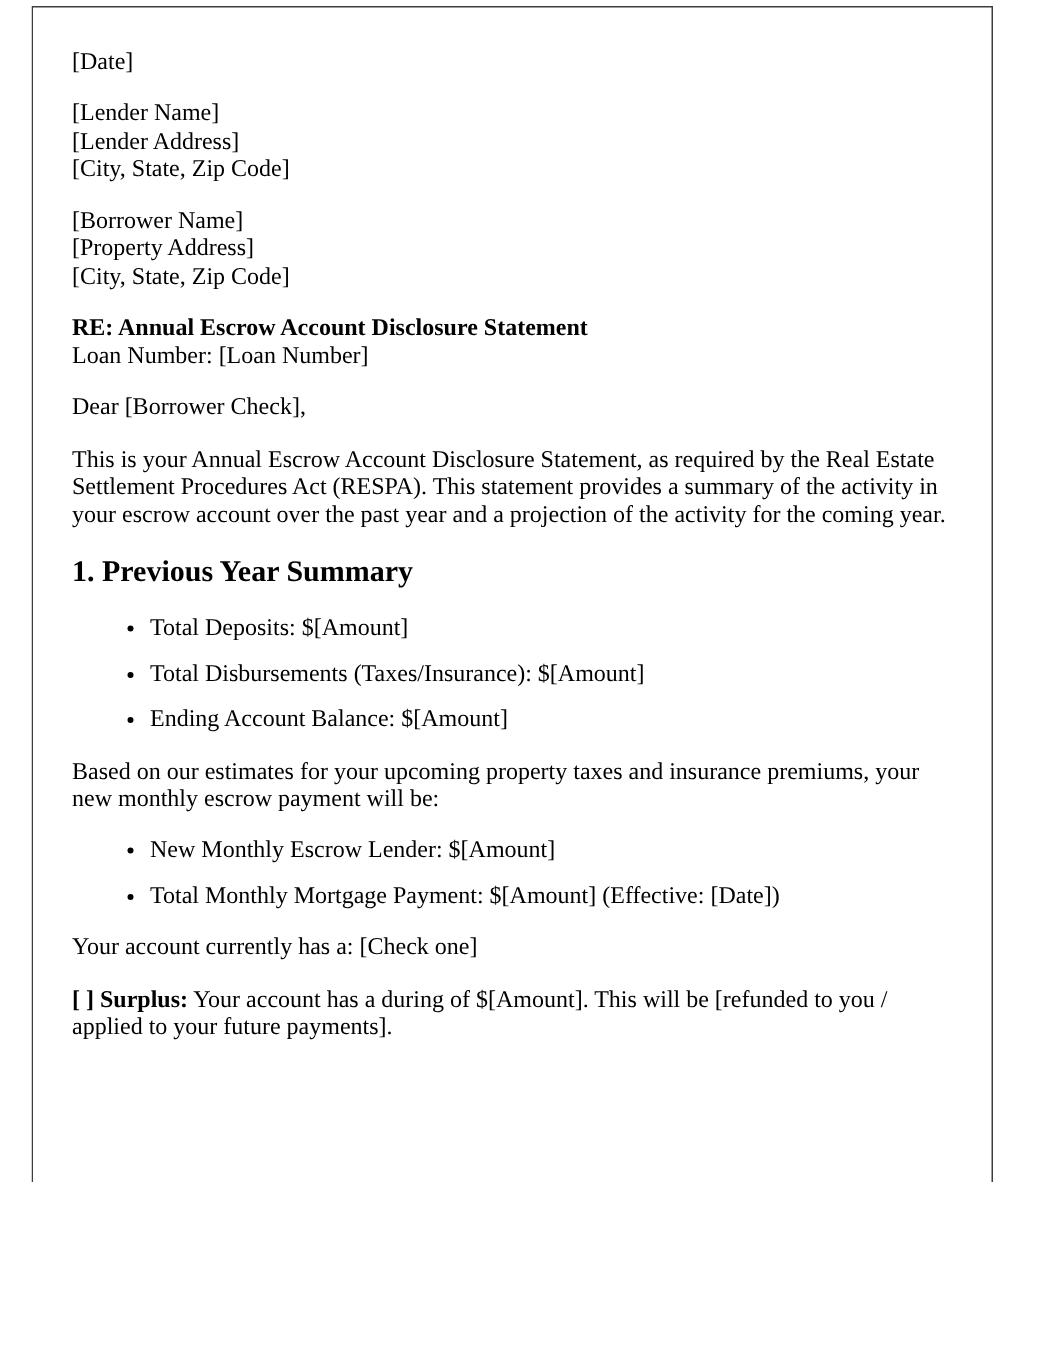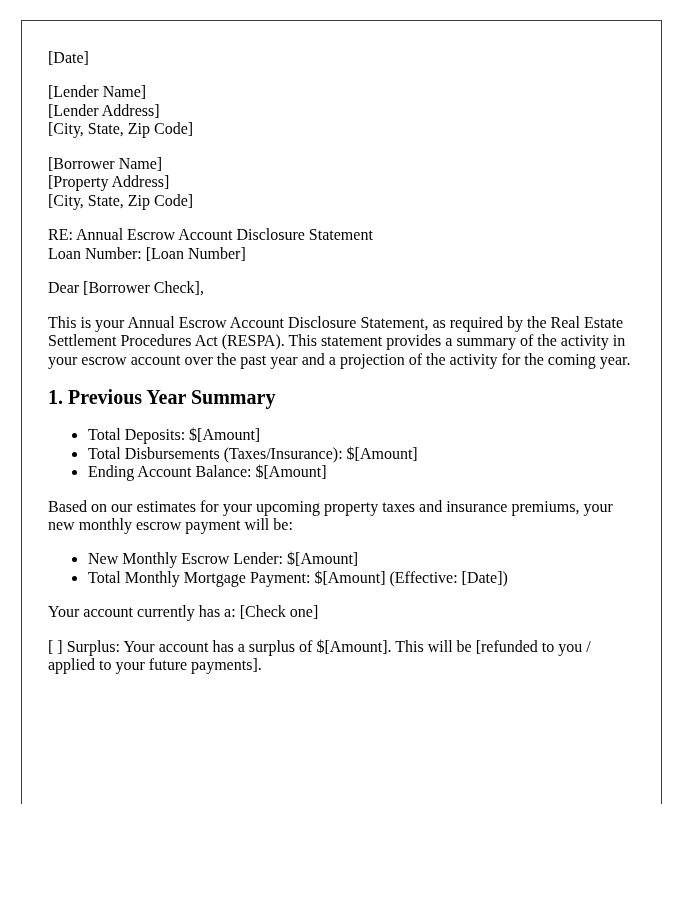--- a/index.html
+++ b/index.html
@@ -12,21 +12,21 @@
     height: 900px;
     position: relative;
     font-family: "Liberation Serif", "DejaVu Serif", serif;
     color: #000000;
     overflow: hidden;
   }
   
   .letter-clip {
     position: absolute;
     left: 21px;
-    top: 20px;
+    top: 4px;
     width: 641px;
     height: 784px;
     overflow: hidden;
   }
   .letter {
     box-sizing: border-box;
     width: 641px;
     min-height: 900px;           
     border: 1px solid #3d3d3d;
     padding: 28px 30px 24px 26px;
@@ -44,23 +44,23 @@
     font-size: 20px;
     font-weight: bold;
     margin: 17px 0;
     line-height: 1.15;
   }
   .letter ul {
     margin: 16px 0;
     padding-left: 40px;
   }
   .letter li {
-    margin: 0;
+    margin: 12px;
   }
-  strong { font-weight: normal; }
+  strong { font-weight: bold; }
 </style>
 </head>
 <body>
 
 <div class="letter-clip">
   <div class="letter">
 
     <p class="first">[Date]</p>
 
     <p>
@@ -93,17 +93,17 @@
 
     <p>Based on our estimates for your upcoming property taxes and insurance premiums, your new monthly escrow payment will be:</p>
     <ul>
       <li>New Monthly Escrow Lender: $[Amount]</li>
       <li>Total Monthly Mortgage Payment: $[Amount] (Effective: [Date])</li>
     </ul>
 
     <p>Your account currently has a: [Check one]</p>
 
     <p>
-      <strong>[ ] Surplus:</strong><span> Your account has a surplus of $[Amount]. This will be [refunded to you / applied to your future payments].</span>
+      <strong>[ ] Surplus:</strong><span> Your account has a during of $[Amount]. This will be [refunded to you / applied to your future payments].</span>
     </p>
 
   </div>
 </div>
 
 </body></html>

